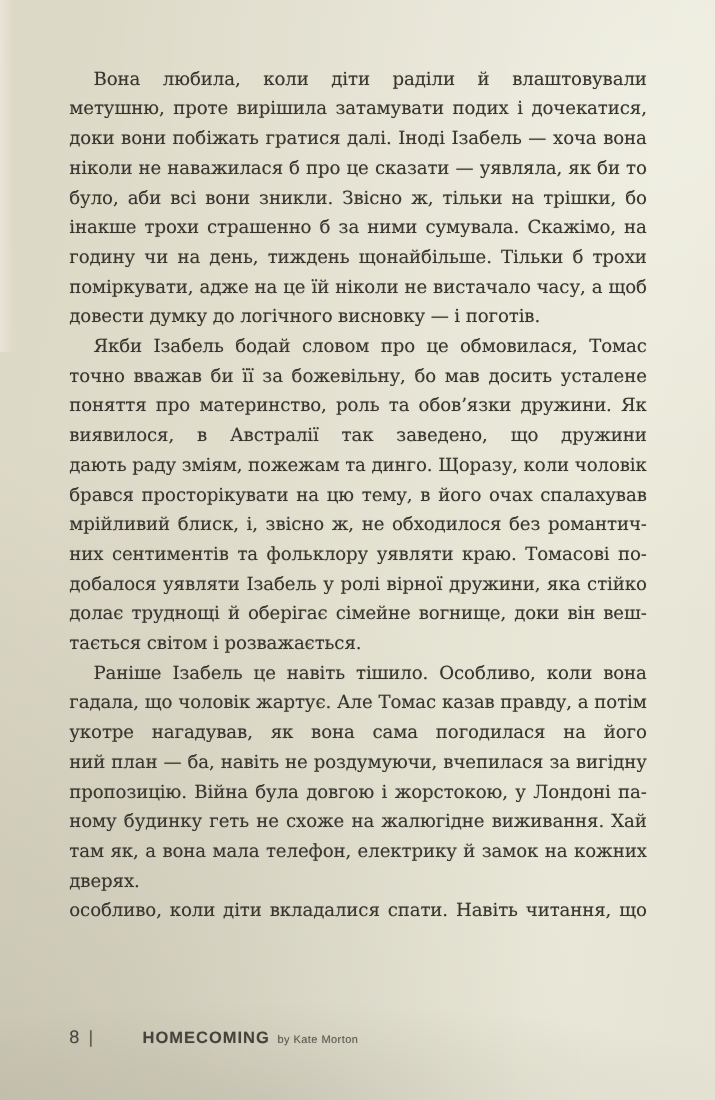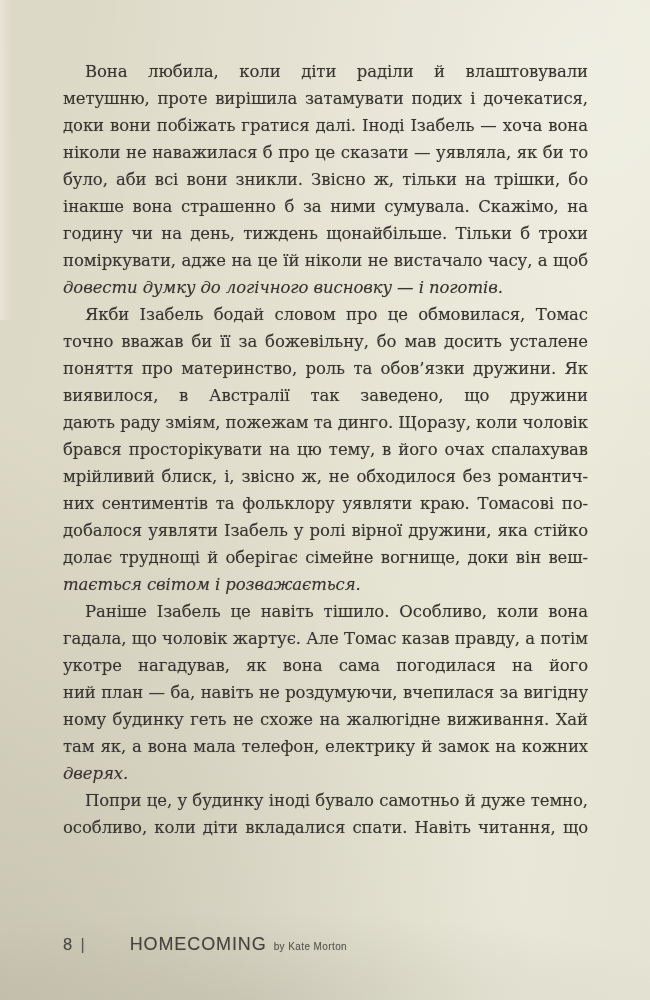--- a/index.html
+++ b/index.html
@@ -40,21 +40,21 @@
     line-height: 27px;
     height: 27px;
     overflow: hidden;
     color: #37352e;
     text-shadow: 0 0 1px rgba(55,53,46,0.35);
     text-align: justify;
     text-align-last: justify;
     letter-spacing: -0.1px;
   }
   .line.indent { padding-left: 22px; }
-  .line.para-end { text-align-last: left; font-style: italic; }
+  .line.para-end { text-align-last: left; }
   .footer {
     position: absolute;
     left: 63px;
     top: 934px;
     display: flex;
     align-items: baseline;
     font-family: "Liberation Sans", sans-serif;
     color: #49473f;
     text-shadow: 0 0 1px rgba(73,71,63,0.3);
   }
@@ -62,22 +62,22 @@
     font-size: 16.5px;
     letter-spacing: 0.3px;
   }
   .footer .divider {
     font-size: 16px;
     font-weight: 300;
     color: #5b594f;
     margin: 0 9px 0 8px;
   }
   .footer .book-title {
-    font-weight: 400;
-    font-size: 18px;
+    font-weight: 700;
+    font-size: 15px;
     letter-spacing: 0.9px;
     color: #45433c;
     padding-left: 36px;
   }
   .footer .byline {
     font-size: 10px;
     letter-spacing: 0.4px;
     margin-left: 7px;
     color: #5a584f;
   }
@@ -87,21 +87,21 @@
 
 <div class="page">
 
   <div class="text-block">
       <div class="para">
         <div class="line indent">Вона любила, коли діти раділи й влаштовували галасливу</div>
         <div class="line">метушню, проте вирішила затамувати подих і дочекатися,</div>
         <div class="line">доки вони побіжать гратися далі. Іноді Ізабель — хоча вона</div>
         <div class="line">ніколи не наважилася б про це сказати — уявляла, як би то</div>
         <div class="line">було, аби всі вони зникли. Звісно ж, тільки на трішки, бо</div>
-        <div class="line">інакше вона страшенно б за ними сумувала. Скажімо, на</div>
+        <div class="line">інакше трохи страшенно б за ними сумувала. Скажімо, на</div>
         <div class="line">годину чи на день, тиждень щонайбільше. Тільки б трохи</div>
         <div class="line">поміркувати, адже на це їй ніколи не вистачало часу, а щоб</div>
         <div class="line para-end">довести думку до логічного висновку — і поготів.</div>
       </div>
       <div class="para">
         <div class="line indent">Якби Ізабель бодай словом про це обмовилася, Томас</div>
         <div class="line">точно вважав би її за божевільну, бо мав досить усталене</div>
         <div class="line">поняття про материнство, роль та обов’язки дружини. Як</div>
         <div class="line">виявилося, в Австралії так заведено, що дружини самотужки</div>
         <div class="line">дають раду зміям, пожежам та динго. Щоразу, коли чоловік</div>
@@ -110,26 +110,26 @@
         <div class="line">них сентиментів та фольклору уявляти краю. Томасові по-</div>
         <div class="line">добалося уявляти Ізабель у ролі вірної дружини, яка стійко</div>
         <div class="line">долає труднощі й оберігає сімейне вогнище, доки він веш-</div>
         <div class="line para-end">тається світом і розважається.</div>
       </div>
       <div class="para">
         <div class="line indent">Раніше Ізабель це навіть тішило. Особливо, коли вона</div>
         <div class="line">гадала, що чоловік жартує. Але Томас казав правду, а потім</div>
         <div class="line">укотре нагадував, як вона сама погодилася на його грандіоз-</div>
         <div class="line">ний план — ба, навіть не роздумуючи, вчепилася за вигідну</div>
+        <div class="line">пропозицію. Війна була довгою і жорстокою, у Лондоні па-</div>
         <div class="line">ному будинку геть не схоже на жалюгідне виживання. Хай</div>
         <div class="line">там як, а вона мала телефон, електрику й замок на кожних</div>
         <div class="line para-end">дверях.</div>
       </div>
       <div class="para">
-        <div class="line indent">Попри це, у будинку іноді бувало самотньо й дуже темно,</div>
         <div class="line">особливо, коли діти вкладалися спати. Навіть читання, що</div>
       </div>
     </div>
 
   <div class="footer">
     <span class="page-num">8</span>
     <span class="divider">|</span>
     <span class="book-title">HOMECOMING</span>
     <span class="byline">by Kate Morton</span>
   </div>

